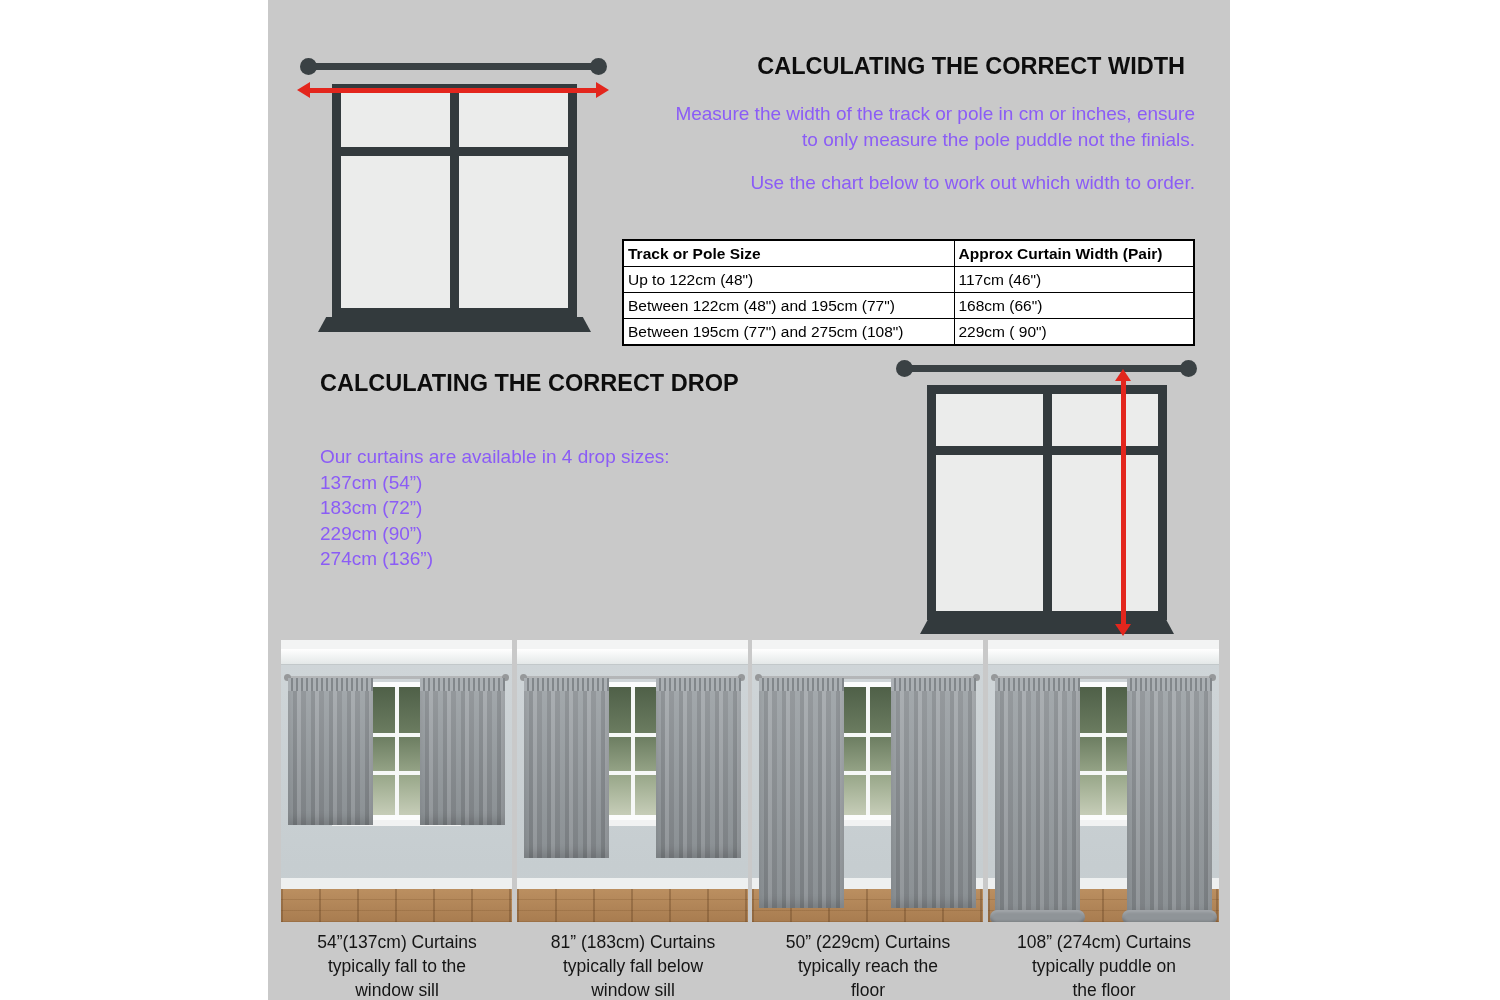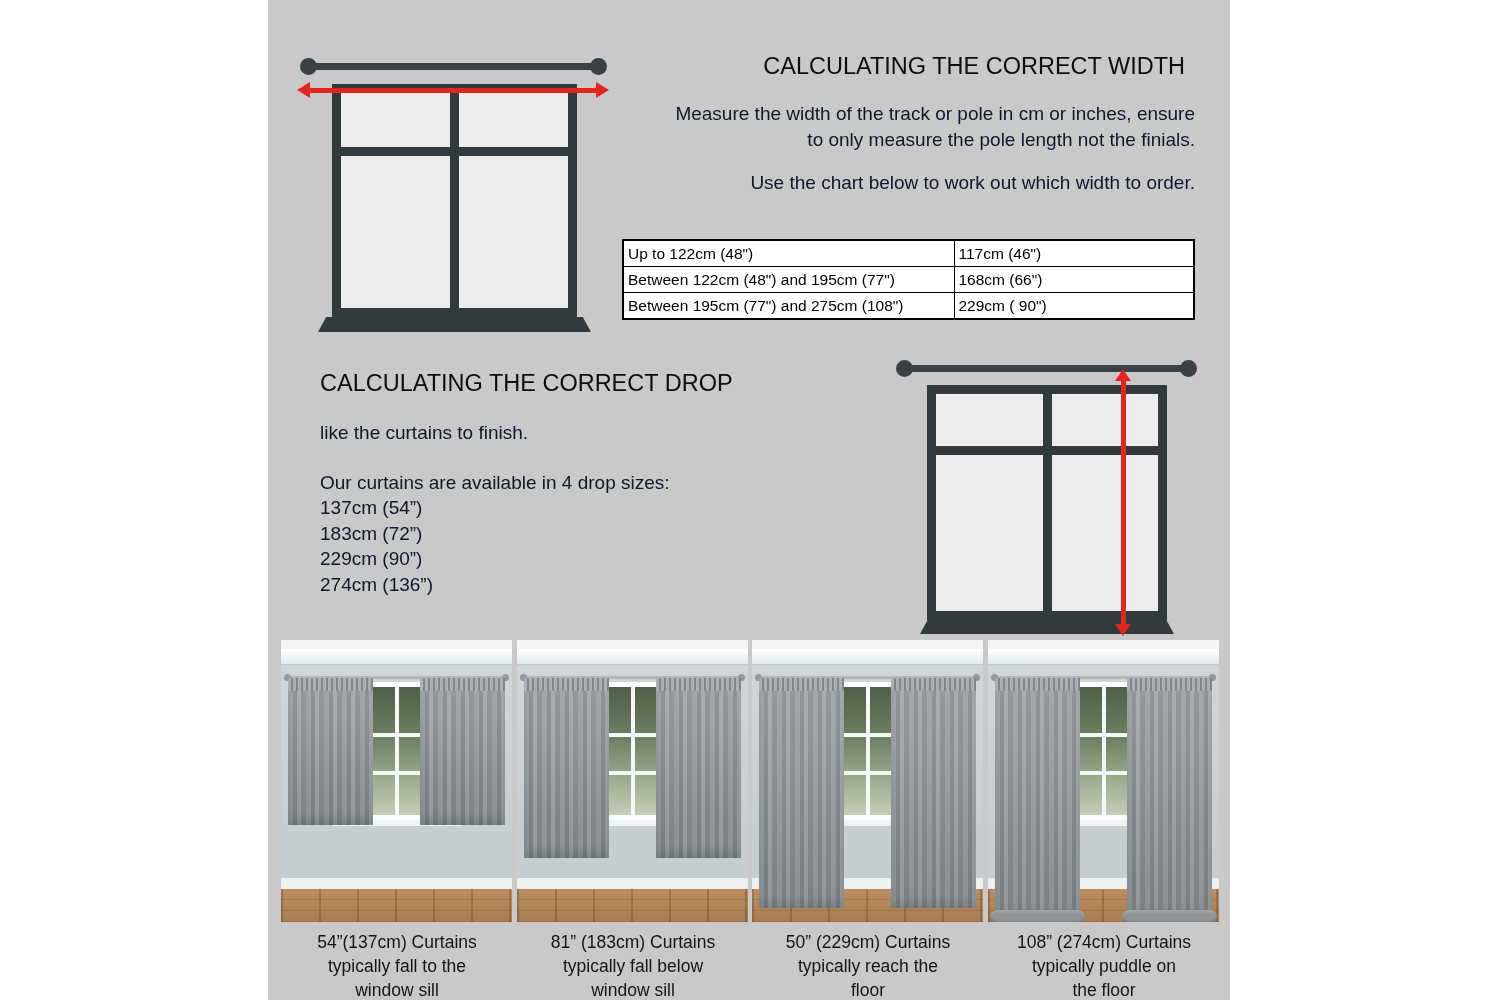--- a/index.html
+++ b/index.html
@@ -30,24 +30,24 @@
                   border-right:13px solid #e3261d;border-left:0;}
   .arrow-h:after{content:"";position:absolute;right:-13px;top:-6px;border:8px solid transparent;
                  border-left:13px solid #e3261d;border-right:0;}
   .arrow-v{position:absolute;left:1121px;top:381px;width:5px;height:243px;background:#e3261d;z-index:3;}
   .arrow-v:before{content:"";position:absolute;top:-12px;left:-6px;border:8px solid transparent;
                   border-bottom:12px solid #e3261d;border-top:0;}
   .arrow-v:after{content:"";position:absolute;bottom:-12px;left:-6px;border:8px solid transparent;
                  border-top:12px solid #e3261d;border-bottom:0;}
 
   
-  .h-title{position:absolute;font-weight:normal;font-size:23.5px;line-height:26px;color:#0d0d0d;}
+  .h-title{position:absolute;font-weight:bold;font-size:23.5px;line-height:26px;color:#0d0d0d;}
   #width-title{left:620px;top:53px;width:565px;text-align:right;}
   #drop-title{left:320px;top:370px;}
-  .body-text{position:absolute;font-size:19px;line-height:25.5px;color:#0f172a;}
+  .body-text{position:absolute;font-size:19px;line-height:25.5px;color:#8b5cf6;}
   #width-text{left:600px;top:101px;width:595px;text-align:right;}
   #drop-text{left:320px;top:420px;}
   .gap18{height:18px;}.gap24{height:24px;}
 
   
   .size-table{position:absolute;left:622px;top:239px;border-collapse:collapse;background:#fff;
               font-size:15.5px;border:2px solid #000;table-layout:fixed;z-index:2;}
   .size-table th,.size-table td{border:1px solid #000;padding:2px 4px;white-space:nowrap;
               text-align:left;height:21px;color:#000;}
   .size-table th{font-weight:bold;}
@@ -109,49 +109,52 @@
     <div class="pane"></div>
     <div class="pane"></div>
     <div class="pane"></div>
     <div class="pane"></div>
   </div>
   <div class="sill" id="sill1"></div>
 
   <div class="h-title" id="width-title">CALCULATING THE CORRECT WIDTH</div>
   <div class="body-text" id="width-text">
     <div>Measure the width of the track or pole in cm or inches, ensure</div>
-    <div>to only measure the pole length not the finials.</div>
+    <div>to only measure the pole puddle not the finials.</div>
     <div class="gap18"></div>
     <div>Use the chart below to work out which width to order.</div>
   </div>
 
   <table class="size-table">
     <colgroup>
         <col style="width:331px">
         <col style="width:240px">
       </colgroup>
     <tbody>
+        <tr>
+      <th>Track or Pole Size</th>
+      <th>Approx Curtain Width (Pair)</th>
+    </tr>
     <tr>
       <td>Up to 122cm (48")</td>
       <td>117cm (46")</td>
     </tr>
     <tr>
       <td>Between 122cm (48") and 195cm (77")</td>
       <td>168cm (66")</td>
     </tr>
     <tr>
       <td>Between 195cm (77") and 275cm (108")</td>
       <td>229cm ( 90")</td>
     </tr>
   </tbody>
     </table>
 
   <div class="h-title" id="drop-title">CALCULATING THE CORRECT DROP</div>
   <div class="body-text" id="drop-text">
-    <div>like the curtains to finish.</div>
     <div class="gap24"></div>
     <div>Our curtains are available in 4 drop sizes:</div>
     <div>137cm (54”)</div>
     <div>183cm (72”)</div>
     <div>229cm (90”)</div>
     <div>274cm (136”)</div>
   </div>
 
   <div class="pole" id="pole2">
     <span class="finial f-left"></span>

